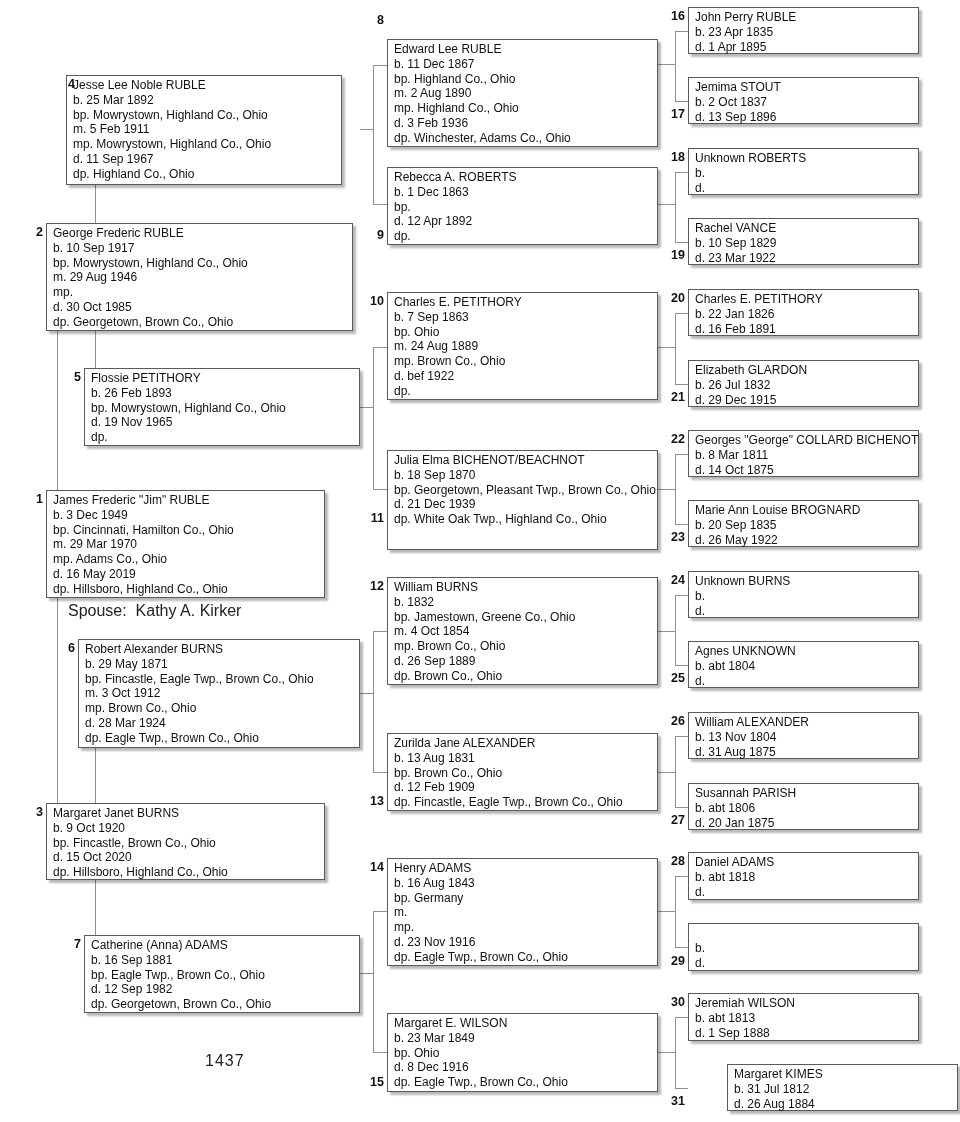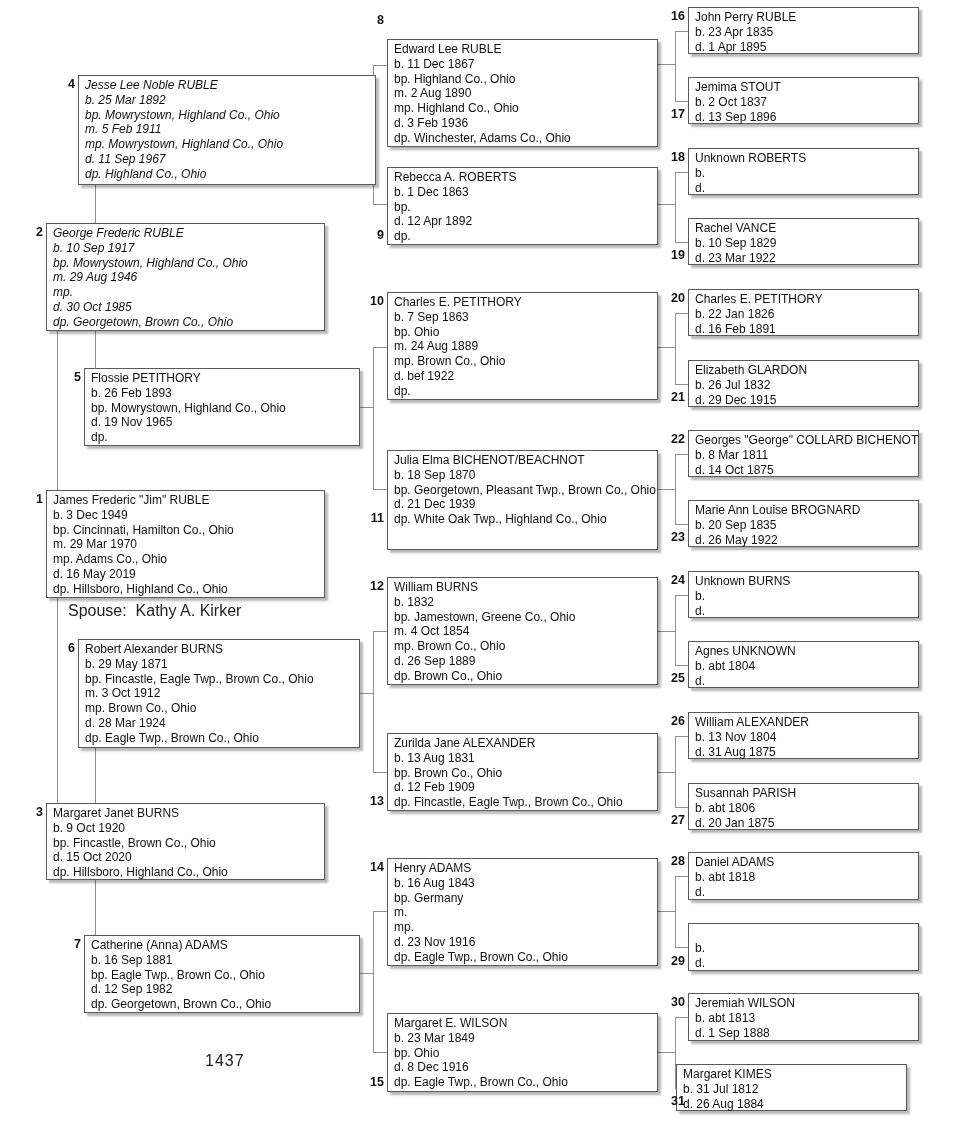--- a/index.html
+++ b/index.html
@@ -88,39 +88,39 @@
     <div class="pbox" style="left: 46px; top: 490px; width: 279px; height: 108px;">
       <div>James Frederic "Jim" RUBLE</div>
       <div>b. 3 Dec 1949</div>
       <div>bp. Cincinnati, Hamilton Co., Ohio</div>
       <div>m. 29 Mar 1970</div>
       <div>mp. Adams Co., Ohio</div>
       <div>d. 16 May 2019</div>
       <div>dp. Hillsboro, Highland Co., Ohio</div>
     </div>
     <div class="pnum" style="left: 19px; top: 492px;">1</div>
-    <div class="pbox" style="left: 46px; top: 223px; width: 279px; height: 108px; font-style: italic;">
+    <div class="pbox" style="left: 46px; top: 223px; width: 307px; height: 108px;">
       <div>George Frederic RUBLE</div>
       <div>b. 10 Sep 1917</div>
       <div>bp. Mowrystown, Highland Co., Ohio</div>
       <div>m. 29 Aug 1946</div>
       <div>mp.</div>
       <div>d. 30 Oct 1985</div>
       <div>dp. Georgetown, Brown Co., Ohio</div>
     </div>
     <div class="pnum" style="left: 19px; top: 225px;">2</div>
     <div class="pbox" style="left: 46px; top: 803px; width: 279px; height: 77px;">
       <div>Margaret Janet BURNS</div>
       <div>b. 9 Oct 1920</div>
       <div>bp. Fincastle, Brown Co., Ohio</div>
       <div>d. 15 Oct 2020</div>
       <div>dp. Hillsboro, Highland Co., Ohio</div>
     </div>
     <div class="pnum" style="left: 19px; top: 805px;">3</div>
-    <div class="pbox" style="left: 78px; top: 75px; width: 298px; height: 110px; font-style: italic;">
+    <div class="pbox" style="left: 66px; top: 75px; width: 276px; height: 110px;">
       <div>Jesse Lee Noble RUBLE</div>
       <div>b. 25 Mar 1892</div>
       <div>bp. Mowrystown, Highland Co., Ohio</div>
       <div>m. 5 Feb 1911</div>
       <div>mp. Mowrystown, Highland Co., Ohio</div>
       <div>d. 11 Sep 1967</div>
       <div>dp. Highland Co., Ohio</div>
     </div>
     <div class="pnum" style="left: 51px; top: 77px;">4</div>
     <div class="pbox" style="left: 84px; top: 368px; width: 276px; height: 78px;">
@@ -304,19 +304,19 @@
       <div>b.</div>
       <div>d.</div>
     </div>
     <div class="pnum" style="left: 661px; top: 954px;">29</div>
     <div class="pbox" style="left: 688px; top: 993px; width: 231px; height: 48px;">
       <div>Jeremiah WILSON</div>
       <div>b. abt 1813</div>
       <div>d. 1 Sep 1888</div>
     </div>
     <div class="pnum" style="left: 661px; top: 995px;">30</div>
-    <div class="pbox" style="left: 676px; top: 1064px; width: 231px; height: 47px;">
+    <div class="pbox" style="left: 727px; top: 1064px; width: 231px; height: 47px;">
       <div>Margaret KIMES</div>
       <div>b. 31 Jul 1812</div>
       <div>d. 26 Aug 1884</div>
     </div>
     <div class="pnum" style="left: 661px; top: 1094px;">31</div>
   </div>
 
 </body></html>

